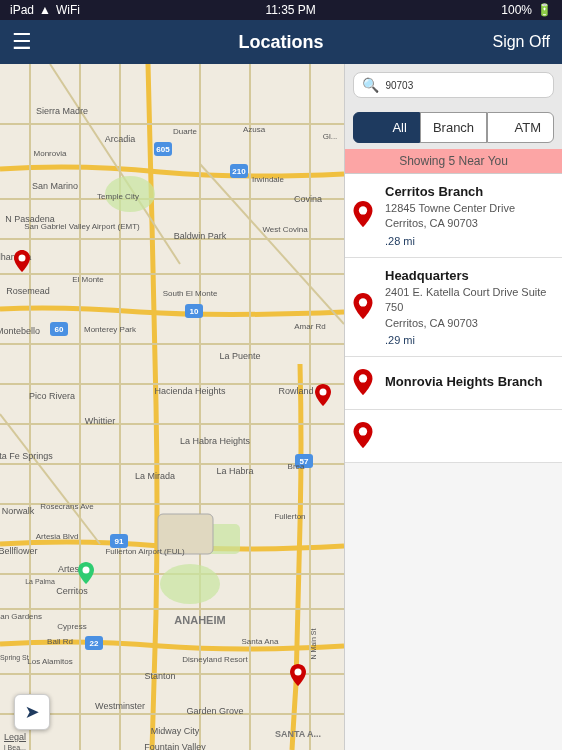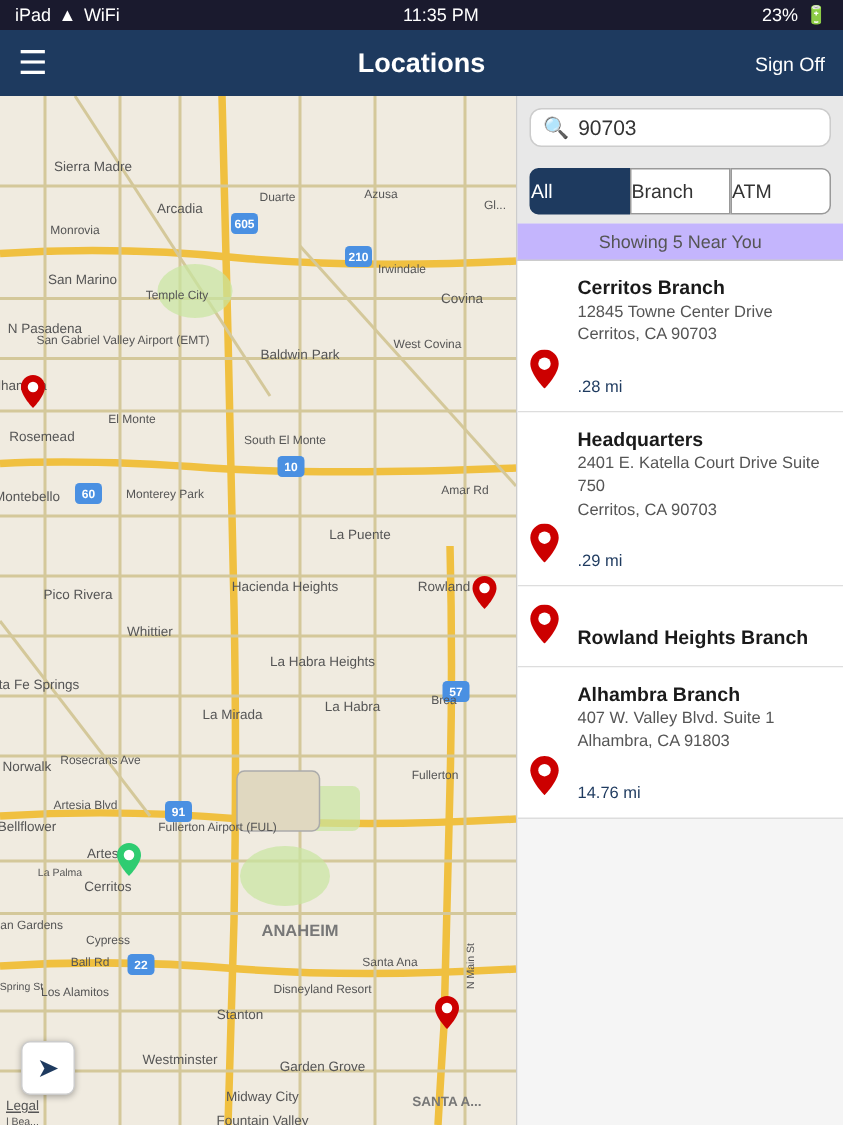--- a/index.html
+++ b/index.html
@@ -58,79 +58,79 @@
 
     
     #search-area {
       background: #e8e8e8; padding: 8px;
     }
     #search-box {
       display: flex; align-items: center; background: #fff;
       border: 1px solid #ccc; border-radius: 8px; padding: 4px 8px; gap: 6px;
     }
     #search-box input {
-      border: none; outline: none; font-size: 14px; color: #333; width: 100%; background: transparent;
+      border: none; outline: none; font-size: 10px; color: #333; width: 100%; background: transparent;
     }
     .search-icon-span { font-size: 14px; color: #888; }
 
     
     #filter-bar {
       display: flex; background: #e8e8e8; padding: 6px 8px; gap: 0;
     }
     .filter-btn {
-      flex: 1; padding: 7px 0; font-size: 13px; font-weight: 500;
+      flex: 1; padding: 7px 12px; font-size: 13px; font-weight: 500;
       border: 1px solid #999; cursor: pointer; background: #fff; color: #333;
-      text-align: left;
+      text-align: right;
     }
     .filter-btn:first-child { border-radius: 6px 0 0 6px; }
     .filter-btn:last-child { border-radius: 0 6px 6px 0; }
     .filter-btn.active { background: #1e3a5f; color: #fff; border-color: #1e3a5f; }
 
     
     #showing-bar {
-      background: #c4b5fd; text-align: center; font-size: 12px; color: #555;
+      background: #fca5a5; text-align: center; font-size: 12px; color: #555;
       padding: 5px 20px; border-bottom: 1px solid #ccc;
     }
 
     
     #locations-list {
       flex: 1; overflow-y: auto; background: #f5f5f5;
     }
     .location-item {
-      display: flex; align-items: flex-end; padding: 10px 8px;
+      display: flex; align-items: center; padding: 10px 8px;
       border-bottom: 1px solid #ddd; background: #fff; cursor: pointer;
       gap: 8px;
     }
     .pin-icon { flex: 0 0 24px; margin-top: 2px; }
     .pin-icon svg { width: 20px; height: 26px; }
     .location-info { flex: 1; }
     .location-name { font-size: 13px; font-weight: 600; color: #1a1a1a; margin-bottom: 2px; }
     .location-address { font-size: 11px; color: #555; line-height: 1.4; }
-    .location-distance { font-size: 11px; color: #1e3a5f; margin-top: 20px; font-weight: 500; }
+    .location-distance { font-size: 11px; color: #1e3a5f; margin-top: 3px; font-weight: 500; }
   </style>
 </head>
 <body>
 
 <div id="status-bar">
   <div class="status-left">
     <span>iPad</span>
     <span>▲</span>
     <span>WiFi</span>
   </div>
   <span>11:35 PM</span>
   <div class="status-right">
-    <span>23%</span>
+    <span>100%</span>
     <span>🔋</span>
   </div>
 </div>
 
 <div id="nav-bar">
   <span style="font-size:22px;cursor:pointer;">☰</span>
   <span class="title">Locations</span>
-  <span style="font-size:13px;cursor:pointer;">Sign Off</span>
+  <span style="font-size:16px;cursor:pointer;">Sign Off</span>
 </div>
 
 <div id="main">
 
   <div id="map-area">
     <svg id="map-svg" viewBox="0 0 344 686" xmlns="http://www.w3.org/2000/svg">
 
       <rect width="344" height="686" fill="#e8e0d0"></rect>
 
       <rect x="0" y="0" width="344" height="686" fill="#f0ebe0"></rect>
@@ -330,32 +330,27 @@
     </div>
   </div>
         <div class="location-item">
     <div class="pin-icon">
       <svg viewBox="0 0 16 22" xmlns="http://www.w3.org/2000/svg">
         <path d="M8,0 C3.6,0 0,3.6 0,8 C0,14 8,22 8,22 C8,22 16,14 16,8 C16,3.6 12.4,0 8,0 Z" fill="#cc0000"></path>
         <circle cx="8" cy="8" r="3.5" fill="white"></circle>
       </svg>
     </div>
     <div class="location-info">
-      <div class="location-name">Rowland Heights Branch</div>
+      <div class="location-name">Monrovia Heights Branch</div>
     </div>
   </div>
         <div class="location-item">
     <div class="pin-icon">
       <svg viewBox="0 0 16 22" xmlns="http://www.w3.org/2000/svg">
         <path d="M8,0 C3.6,0 0,3.6 0,8 C0,14 8,22 8,22 C8,22 16,14 16,8 C16,3.6 12.4,0 8,0 Z" fill="#cc0000"></path>
         <circle cx="8" cy="8" r="3.5" fill="white"></circle>
       </svg>
     </div>
-    <div class="location-info">
-      <div class="location-name">Alhambra Branch</div>
-      <div class="location-address">407 W. Valley Blvd. Suite 1<br>Alhambra, CA 91803</div>
-      <div class="location-distance">14.76 mi</div>
-    </div>
   </div>
       </div>
 
   </div>
 </div>
 
 </body></html>

